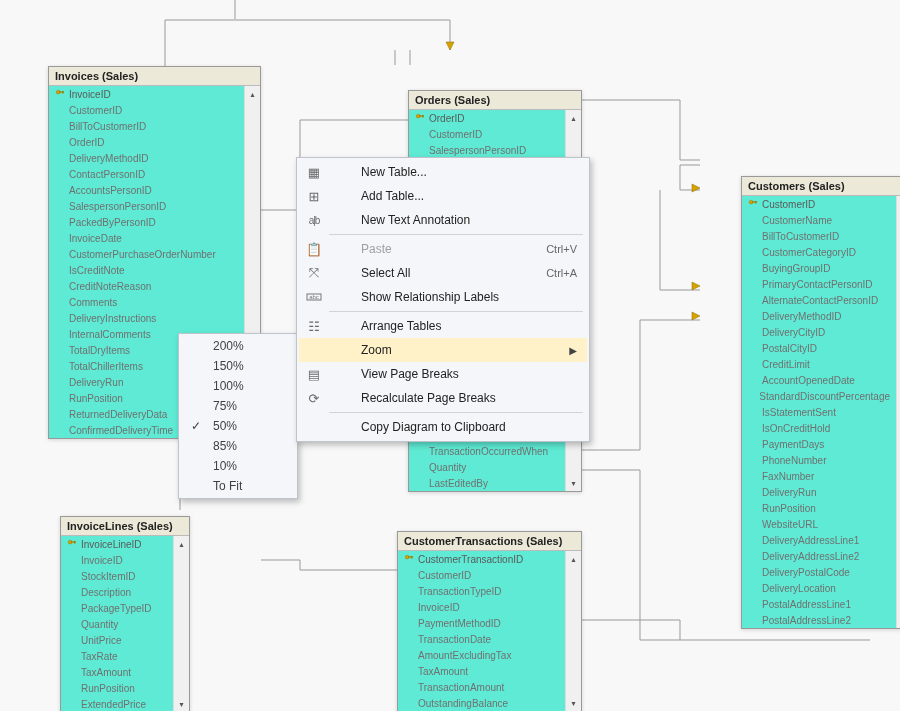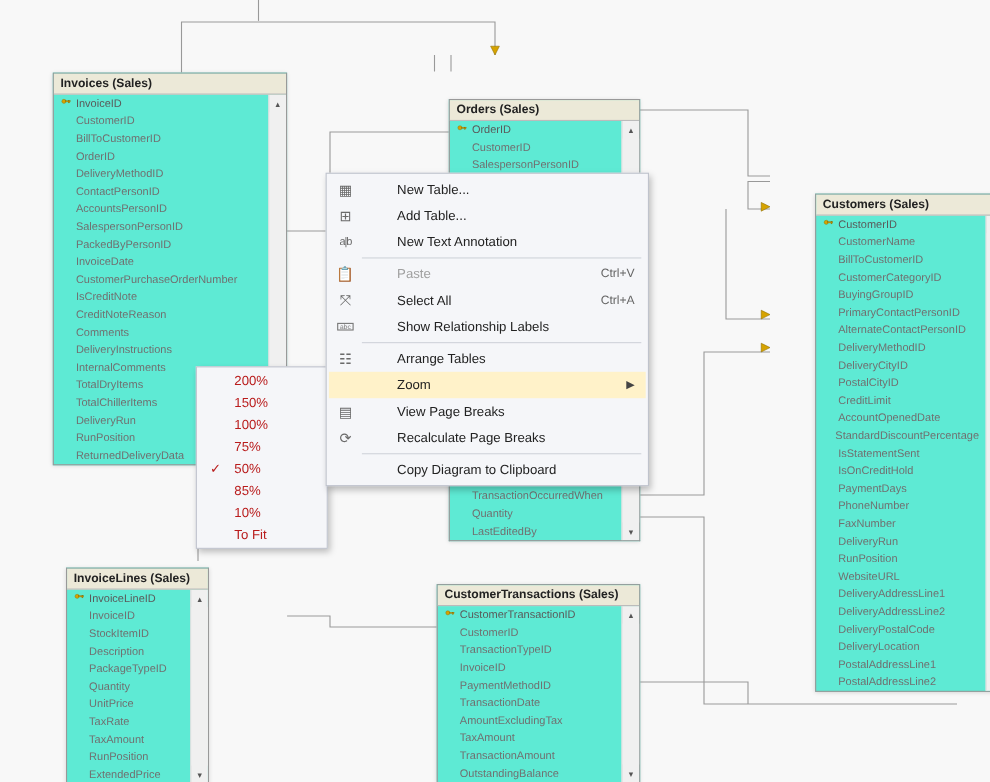--- a/index.html
+++ b/index.html
@@ -125,21 +125,21 @@
     border: 1px solid #bfc3cc;
     box-shadow: 2px 3px 6px rgba(0,0,0,0.25);
     padding: 2px;
     font-size: 12px;
     width: 120px;
   }
   .zoom-item {
     display: flex;
     align-items: flex-end;
     padding: 3px 8px;
-    color: #b91c1c;
+    color: #404040;
     gap: 6px;
   }
   .zoom-check { width: 14px; text-align: center; font-size: 12px; }
   .zoom-label { flex: 1; text-align: left; padding-left: 4px; }
 
   
   .col-row, .table-title { filter: blur(0.08px); }
 </style>
 </head>
 <body>
@@ -259,20 +259,24 @@
             <span>DeliveryRun</span>
           </div>
           <div class="col-row">
             <span class="key-spacer"></span>
             <span>RunPosition</span>
           </div>
           <div class="col-row">
             <span class="key-spacer"></span>
             <span>ReturnedDeliveryData</span>
           </div>
+          <div class="col-row">
+            <span class="key-spacer"></span>
+            <span>ConfirmedDeliveryTime</span>
+          </div>
         </div>
       <div class="scrollbar">
         <div class="scroll-btn">▴</div>
         <div class="scroll-track"></div>
         <div class="scroll-btn">▾</div>
       </div>
     </div>
   </div>
 
   <div class="table-box" style="left:408px; top:65px; width:174px;margin-top:25px;">

